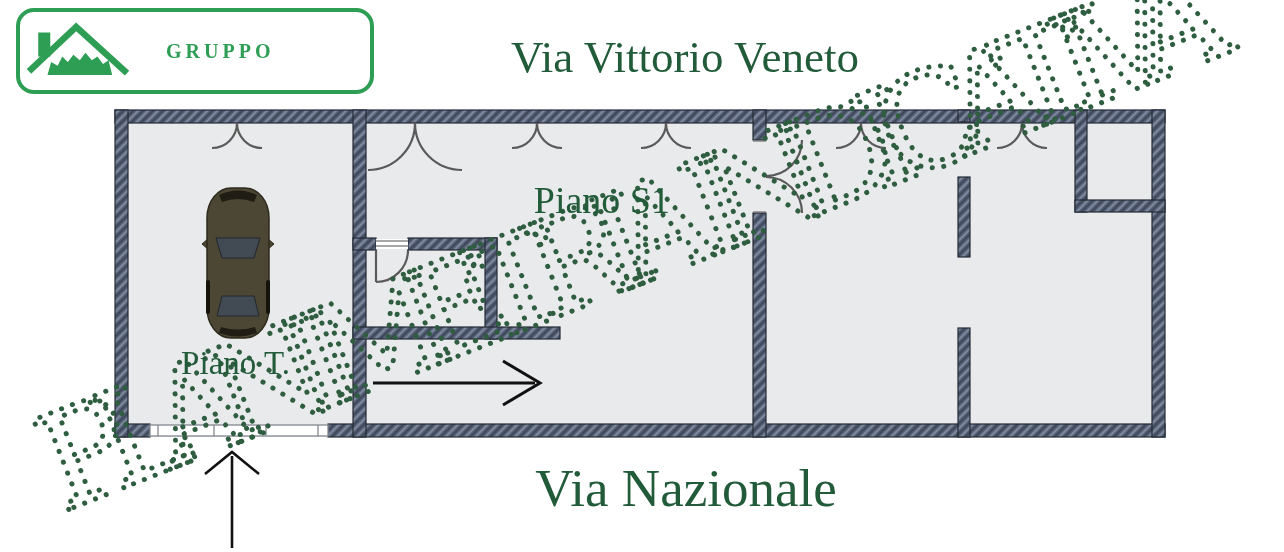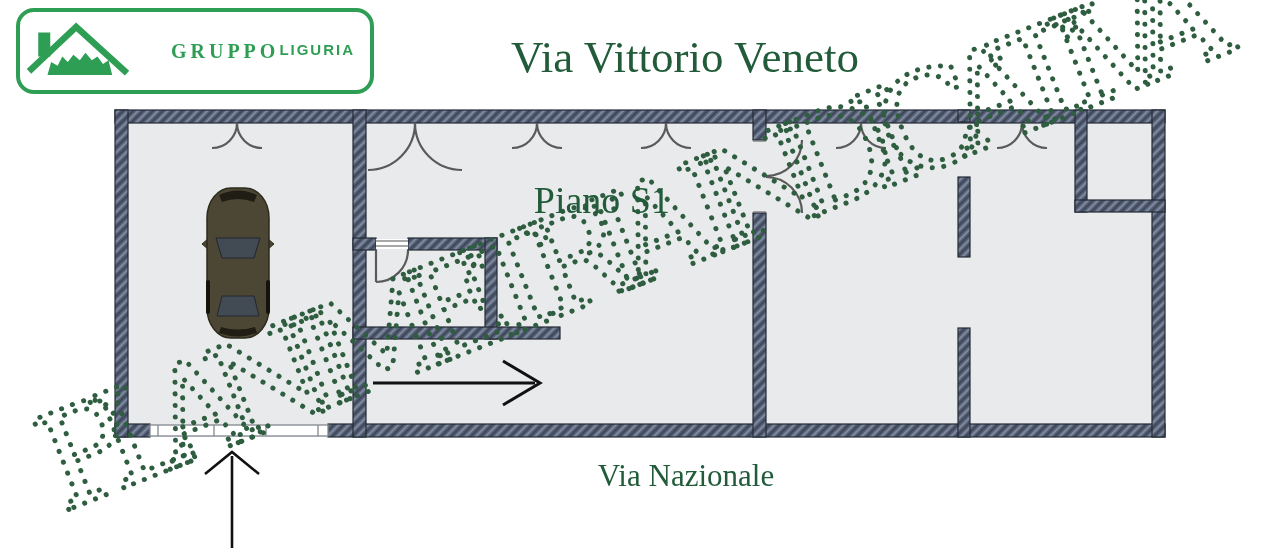--- a/index.html
+++ b/index.html
@@ -6,33 +6,33 @@
   body{width:1284px;height:552px;position:relative;background:#ffffff;overflow:hidden;
        font-family:"Liberation Serif", serif;}
   .stage{position:absolute;left:0;top:0;width:1284px;height:552px;}
   svg.plan{position:absolute;left:0;top:0;}
 
   
   .logo-box{position:absolute;left:16px;top:8px;width:358px;height:86px;
             border:4px solid #2f9e55;border-radius:18px;background:#fff;
             display:flex;align-items:center;box-sizing:border-box;}
   .logo-icon{width:108px;height:74px;flex:0 0 auto;margin-left:4px;}
-  .logo-text{flex:1;display:flex;flex-direction:row;justify-content:center;
+  .logo-text{flex:1;display:flex;flex-direction:column;justify-content:center;
              padding-right:10px;line-height:1;}
   .logo-gruppo{font-weight:bold;font-size:20px;letter-spacing:4px;color:#2f9e55;
                margin-left:34px;}
   .logo-immobiliare{font-weight:bold;font-size:36px;letter-spacing:0.5px;color:#2f9e55;
                     margin-top:1px;}
   .logo-liguria{font-family:"Liberation Sans", sans-serif;font-weight:bold;font-size:15px;
                 letter-spacing:2px;color:#2f9e55;text-align:right;margin-top:1px;}
 
   
   .lbl{position:absolute;color:#215b39;}
   .street-top{left:420px;top:31px;width:530px;text-align:center;font-size:45px;}
-  .street-bottom{left:436px;top:458px;width:500px;text-align:center;font-size:31px;}
+  .street-bottom{left:436px;top:458px;width:500px;text-align:center;font-size:53px;}
   .piano-s1{left:480px;top:178px;width:190px;text-align:right;font-size:38px;}
   .piano-t{left:168px;top:345px;width:135px;text-align:center;font-size:33px;}
 </style>
 </head>
 <body>
 
 <div class="stage">
 
   <svg class="plan" width="1284" height="552" viewBox="0 0 1284 552">
     <defs>
@@ -144,21 +144,21 @@
   <div class="logo-box">
     <svg class="logo-icon" viewBox="0 0 110 80">
       <g fill="none" stroke="#2f9e55" stroke-width="7" stroke-linejoin="miter">
         <polyline points="2,62 53,14 108,64"></polyline>
       </g>
       <rect x="12" y="20" width="13" height="26" fill="#2f9e55"></rect>
       <path d="M22,66 L26,52 L33,56 L38,46 L44,52 L50,44 L57,50 L63,42 L70,50 L76,46 L82,54 L88,50 L92,66 Z" fill="#2f9e55"></path>
     </svg>
     <div class="logo-text">
       <div class="logo-gruppo">GRUPPO</div>
-      <div class="logo-liguria">LIGURIA</div>
     </div>
   </div>
 
   <div class="lbl street-top">Via Vittorio Veneto</div>
   <div class="lbl street-bottom">Via Nazionale</div>
   <div class="lbl piano-s1">Piano S1</div>
+  <div class="lbl piano-t">Piano T.</div>
 
 </div>
 
 </body></html>

